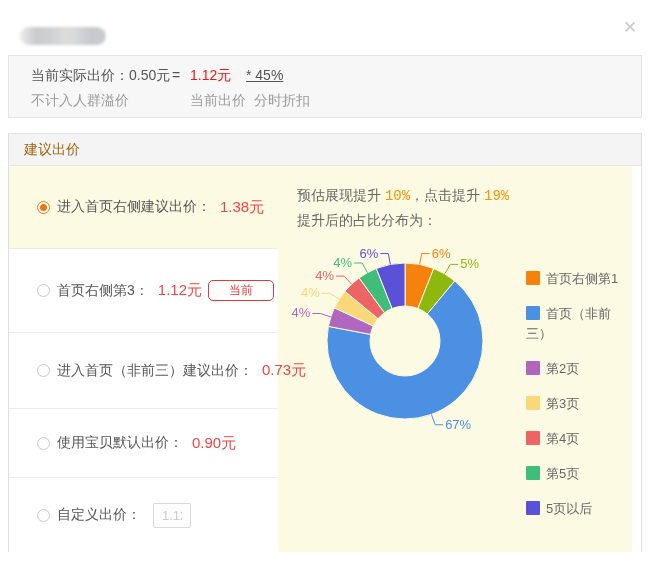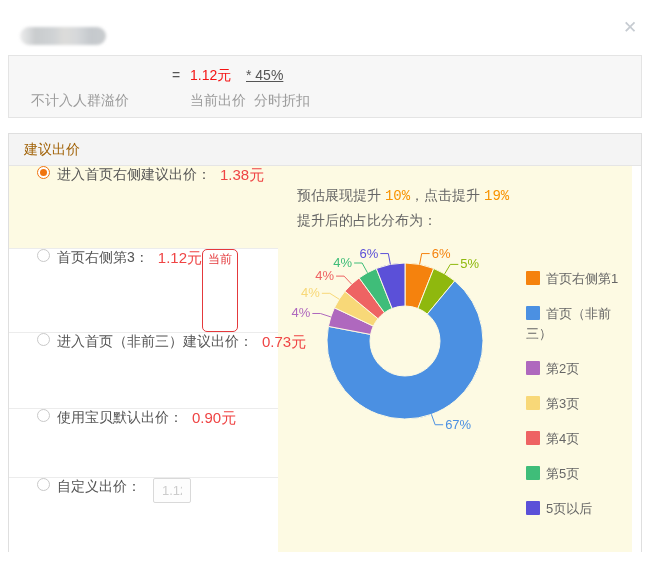--- a/index.html
+++ b/index.html
@@ -27,31 +27,31 @@
   
   .panel { position:absolute; left:8px; top:133px; width:634px; height:419px;
     border:1px solid #dfdfdf; background:#fff; }
   .panel-header { height:32px; line-height:31px; background:#f4f4f4; border-bottom:1px solid #e5e5e5;
     padding-left:15px; font-size:14px; color:#a16207; }
   .panel-body { position:relative; height:386px; background:#fdfae3; overflow:hidden; }
   .gutter { position:absolute; right:0; top:0; width:9px; height:100%; background:#fff; }
 
   
   .options { position:absolute; left:0; top:0; width:269px; }
-  .opt-row { position:relative; display:flex; padding-left:28px;
+  .opt-row { position:relative; display:flex; align-items:center; padding-left:28px;
     background:#fff; border-top:1px solid #ececec; cursor:pointer; }
   .opt-row.selected { background:transparent; border-top:none; }
   .radio { flex:0 0 auto; width:13px; height:13px; border-radius:50%; background:#fff;
     border:1px solid #c9c9c9; position:relative; }
   .radio.on { border-color:#f0750f; }
   .radio .dot { position:absolute; left:2px; top:2px; width:7px; height:7px; border-radius:50%; background:#f0750f; }
   .opt-label { margin-left:7px; font-size:14px; color:#555; white-space:nowrap; }
   .opt-value { margin-left:9px; font-size:15px; color:#ef4444; white-space:nowrap; }
-  .badge { margin-left:0; font-size:12px; color:#e4393c; border:1px solid #e4393c;
-    border-radius:5px; padding:2px 5px; line-height:1.2; }
+  .badge { margin-left:6px; font-size:12px; color:#e4393c; border:1px solid #e4393c;
+    border-radius:5px; padding:2px 20px; line-height:1.2; }
   .custom-input { margin-left:12px; width:38px; height:25px; border:1px solid #d9d9d9; border-radius:2px;
     padding:0 8px; font-size:13px; color:#666; background:#fdfdfd; outline:none;
     font-family:"Liberation Sans","DejaVu Sans",sans-serif; }
   .custom-input::placeholder { color:#ccc; }
 
   
   .estimate { position:absolute; left:288px; top:17px; font-size:14px; color:#666; line-height:24px; }
   .lift { color:#f89300;font-family:Liberation Mono, monospace; }
   #chart { position:absolute; left:260px; top:68px; }
   #chart text { font-size:13px; font-family:"Liberation Sans","DejaVu Sans",sans-serif; }
@@ -63,20 +63,21 @@
 </style>
 </head>
 <body>
 
 <div class="screen">
 
   <div class="title-blur"></div>
   <div class="close-x">✕</div>
 
   <div class="info-bar">
+    <span class="l1 pos-a">当前实际出价：0.50元</span>
     <span class="l1 pos-b">=</span>
     <span class="l1 pos-c red-price">1.12元</span>
     <span class="l1 pos-d">* 45%</span>
     <span class="l2 pos-e">不计入人群溢价</span>
     <span class="l2 pos-f">当前出价</span>
     <span class="l2 pos-g">分时折扣</span>
   </div>
 
   <div class="panel">
     <div class="panel-header">建议出价</div>

